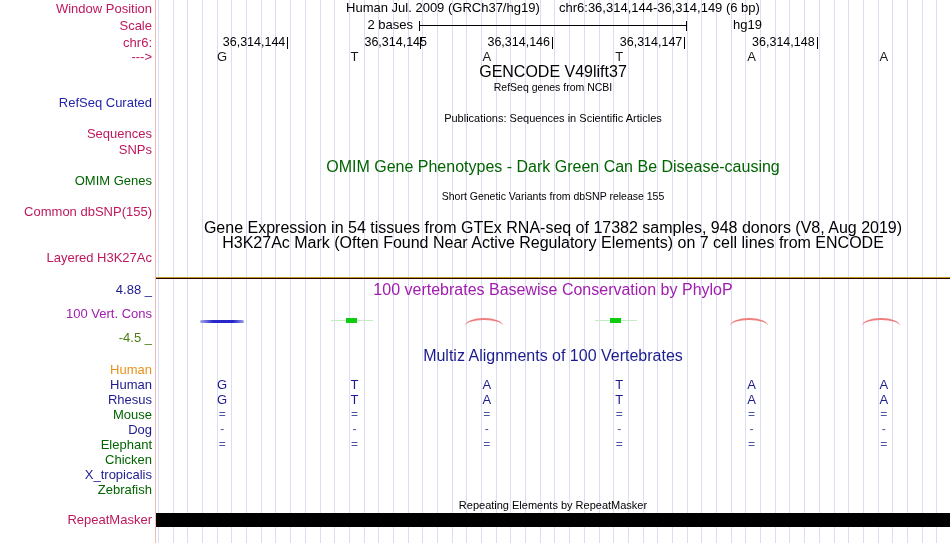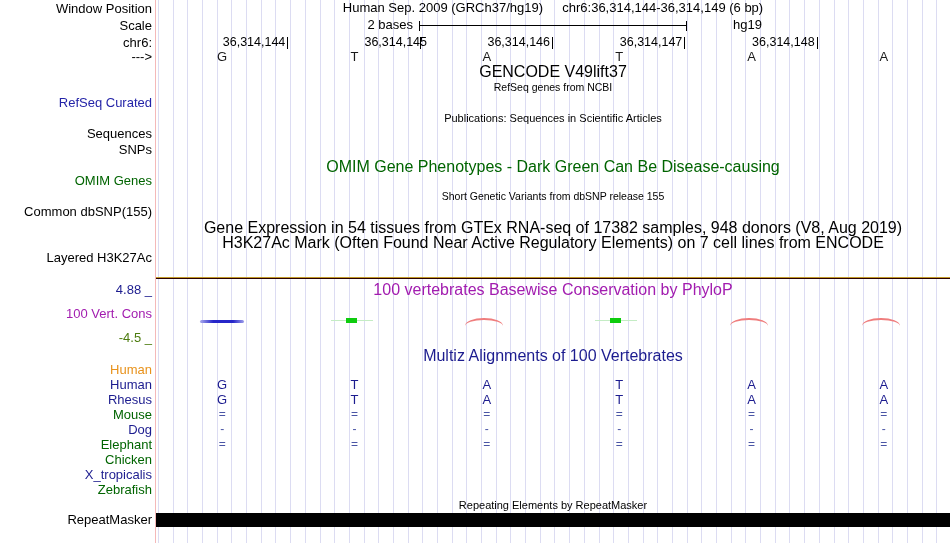--- a/index.html
+++ b/index.html
@@ -12,21 +12,21 @@
     position:absolute;left:156px;top:0;width:794px;height:543px;
     background:repeating-linear-gradient(90deg,
       transparent 0px, transparent 2px,
       #dcdcf2 2px, #dcdcf2 3px,
       transparent 3px, transparent 14.685px);
   }
   #divider{position:absolute;left:155px;top:0;width:1px;height:543px;background:#f5b9b9;}
   .abs{position:absolute;white-space:nowrap;line-height:13px;}
   .gutter-label{position:absolute;left:0;width:152px;text-align:right;white-space:nowrap;line-height:13px;font-size:13px;}
   .center-title{position:absolute;left:156px;width:794px;text-align:center;white-space:nowrap;}
-  .c-black{color:#000000;}
+  .c-black{color:#be185d;}
   .c-navy{color:#1c1c8f;}
   .c-blue{color:#2424a8;}
   .c-consblue{color:#a21caf;}
   .c-green{color:#006400;}
   .c-orange{color:#e8921c;}
   .c-maroon{color:#4d7c0f;}
   .fs10{font-size:10.5px;line-height:11px;}
   .fs11{font-size:11px;line-height:12px;}
   .fs12{font-size:16px;line-height:13px;}
   .fs13{font-size:13px;line-height:13px;}
@@ -54,21 +54,21 @@
   #repeat-bar{position:absolute;left:156px;top:513px;width:794px;height:14px;background:#000;}
 </style>
 </head>
 <body>
 
 <div id="screen">
   <div id="main-area"></div>
   <div id="divider"></div>
 
   <div class="center-title fs13" style="top:1px;">
-    <span>Human Sep. 2009 (GRCh37/hg19)</span>
+    <span>Human Jul. 2009 (GRCh37/hg19)</span>
     <span style="display:inline-block;width:12px;"></span>
     <span>chr6:36,314,144-36,314,149 (6 bp)</span>
   </div>
 
   <div class="abs fs13" style="left:0;top:18px;width:413px;text-align:right;">2 bases</div>
   <div id="scale-bar">
       <div class="bar-line"></div>
     </div>
   <div class="abs fs13" style="left:692px;top:18px;padding-left:41px;">hg19</div>
 

